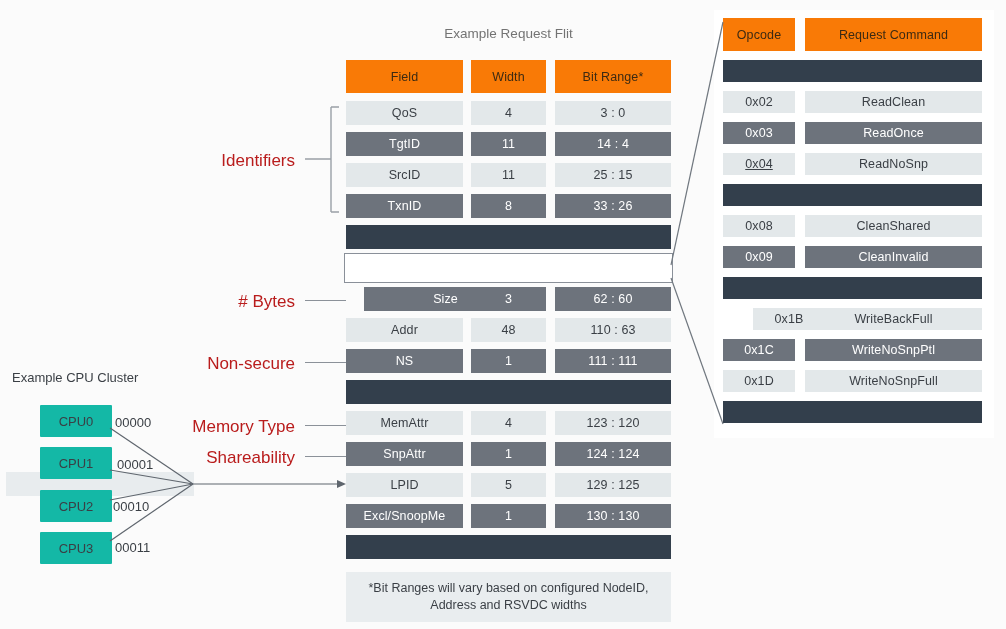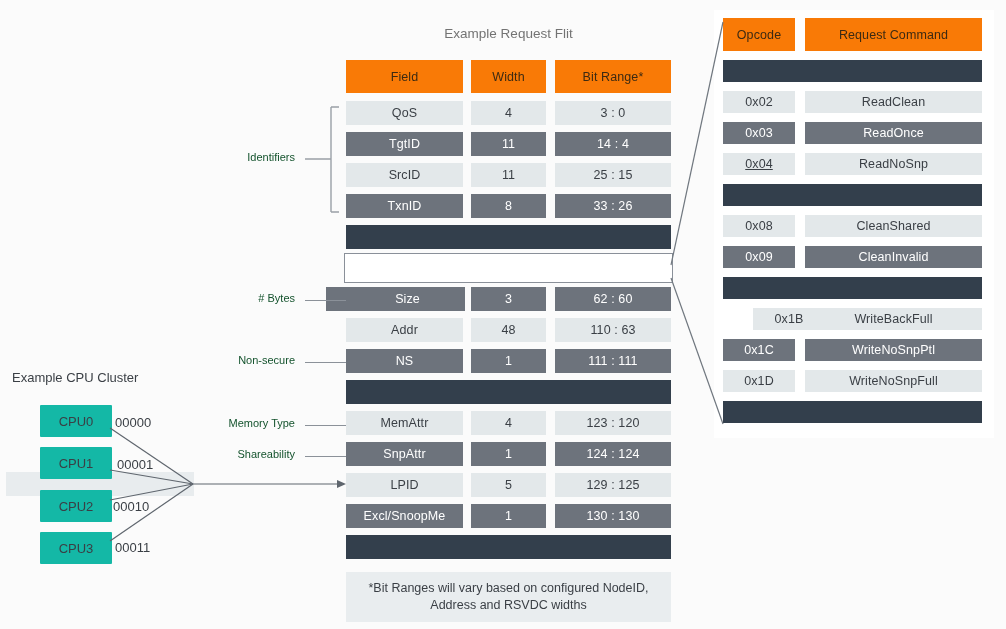--- a/index.html
+++ b/index.html
@@ -32,21 +32,21 @@
   #flit-title{
     position:absolute;left:346px;top:26px;width:325px;
     text-align:center;font-size:13.5px;color:#737373;
   }
 
   
   .leader{position:absolute;background:#8b9199;}
 
   .side-label{
     position:absolute;
-    font-size:11px;color:#14532d;
+    font-size:17px;color:#b91c1c;
     text-align:right;white-space:nowrap;
   }
 
   
   #opcode-frame{
     position:absolute;
     border:1.4px solid #8a9099;
     background:#ffffff;
     box-sizing:border-box;
   }
@@ -109,21 +109,21 @@
       <div class="cell c-light" style="left: 346px; top: 163px; width: 117px; height: 24px;">SrcID</div>
       <div class="cell c-light" style="left: 471px; top: 163px; width: 75px; height: 24px;">11</div>
       <div class="cell c-light" style="left: 555px; top: 163px; width: 116px; height: 24px;">25 : 15</div>
       <div class="cell c-dark" style="left: 346px; top: 194px; width: 117px; height: 24px;">TxnID</div>
       <div class="cell c-dark" style="left: 471px; top: 194px; width: 75px; height: 24px;">8</div>
       <div class="cell c-dark" style="left: 555px; top: 194px; width: 116px; height: 24px;">33 : 26</div>
       <div class="cell c-nav" style="left: 346px; top: 225px; width: 325px; height: 24px;"></div>
       <div class="cell c-white" style="left: 346px; top: 256px; width: 117px; height: 24px; background: rgb(233, 237, 239); color: rgb(58, 63, 69);">Opcode</div>
       <div class="cell c-white" style="left: 471px; top: 256px; width: 75px; height: 24px; background: rgb(233, 237, 239); color: rgb(58, 63, 69);">6</div>
       <div class="cell c-white" style="left: 555px; top: 256px; width: 116px; height: 24px; background: rgb(233, 237, 239); color: rgb(58, 63, 69);">59 : 54</div>
-      <div class="cell c-dark" style="left: 326px; top: 287px; width: 139px; height: 24px; padding-left: 24px;">Size</div>
+      <div class="cell c-dark" style="left: 364px; top: 287px; width: 139px; height: 24px; padding-left: 24px;">Size</div>
       <div class="cell c-dark" style="left: 471px; top: 287px; width: 75px; height: 24px;">3</div>
       <div class="cell c-dark" style="left: 555px; top: 287px; width: 116px; height: 24px;">62 : 60</div>
       <div class="cell c-light" style="left: 346px; top: 318px; width: 117px; height: 24px;">Addr</div>
       <div class="cell c-light" style="left: 471px; top: 318px; width: 75px; height: 24px;">48</div>
       <div class="cell c-light" style="left: 555px; top: 318px; width: 116px; height: 24px;">110 : 63</div>
       <div class="cell c-dark" style="left: 346px; top: 349px; width: 117px; height: 24px;">NS</div>
       <div class="cell c-dark" style="left: 471px; top: 349px; width: 75px; height: 24px;">1</div>
       <div class="cell c-dark" style="left: 555px; top: 349px; width: 116px; height: 24px;">111 : 111</div>
       <div class="cell c-nav" style="left: 346px; top: 380px; width: 325px; height: 24px;"></div>
       <div class="cell c-light" style="left: 346px; top: 411px; width: 117px; height: 24px;">MemAttr</div>

